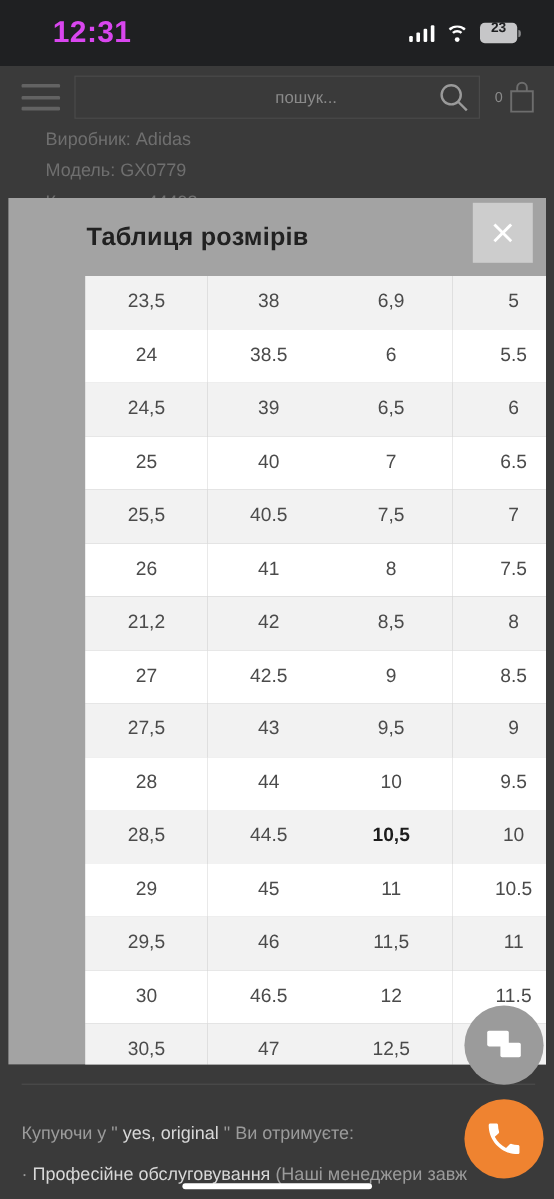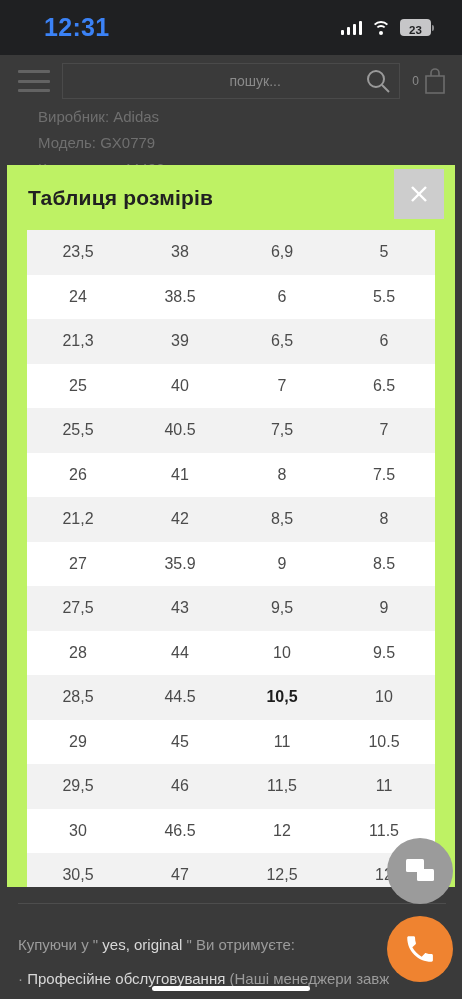--- a/index.html
+++ b/index.html
@@ -10,37 +10,37 @@
     overflow: hidden;
   }
   #app { position: relative; width: 462px; height: 999px; overflow: hidden; background: #3a3a3a; }
 
   
   .statusbar {
     position: absolute; top: 0; left: 0; width: 462px; height: 55px;
     background: #1f2022; display: flex; align-items: center;
     justify-content: space-between; padding: 0 28px 0 44px;
   }
-  .clock { color: #3b82f6; font-size: 25px; font-weight: 600; letter-spacing: .3px; }
+  .clock { color: #d946ef; font-size: 25px; font-weight: 600; letter-spacing: .3px; }
   .status-right { display: flex; align-items: center; gap: 9px; }
   .bars { display: flex; align-items: flex-end; gap: 2.5px; height: 15px; }
   .bars i { display: block; width: 3.5px; background: #fff; border-radius: 1px; }
   .bars i:nth-child(1){height:5px}.bars i:nth-child(2){height:8px}
   .bars i:nth-child(3){height:11px}.bars i:nth-child(4){height:14px}
   .wifi { position: relative; width: 20px; height: 15px; }
   .wifi span { position: absolute; left: 50%; transform: translateX(-50%);
     border: 2.2px solid #fff; border-bottom-color: transparent;
     border-left-color: transparent; border-right-color: transparent; border-radius: 50%; }
   .wifi span:nth-child(1){ width:20px; height:20px; top:1px; }
   .wifi span:nth-child(2){ width:12px; height:12px; top:5px; }
   .wifi .dot { position:absolute; bottom:0; left:50%; transform:translateX(-50%);
     width:4px; height:4px; background:#fff; border-radius:50%; border:none; }
   .battery { position: relative; display: flex; align-items: center; }
   .batt-body { width: 31px; height: 17px; border-radius: 4px; background: #c6c6c8;
-    display: flex; align-items: flex-end; justify-content: center; }
+    display: flex; align-items: flex-start; justify-content: center; }
   .batt-body b { font-size: 11.5px; color: #1f2022; font-weight: 700; line-height: 1; }
   .batt-cap { width: 2px; height: 6px; background: #8c8c8e; border-radius: 0 2px 2px 0; margin-left: 1px; }
 
   
   .site-header {
     position: absolute; top: 55px; left: 0; width: 462px; height: 52px;
     display: flex; align-items: center; padding: 0 14px 0 18px; gap: 12px;
   }
   .hamburger { width: 32px; height: 22px; display: flex; flex-direction: column;
     justify-content: space-between; flex: 0 0 auto; }
@@ -56,21 +56,21 @@
   .bag { width: 26px; height: 28px; }
   .bag path { stroke: #6d6d6d; fill: none; stroke-width: 1.6; }
 
   
   .product-info { position: absolute; top: 104px; left: 18px; width: 430px; margin-left: 20px; }
   .product-info div { color: #6f6f6f; font-size: 15px; line-height: 26px; }
 
   
   .modal {
     position: absolute; left: 7px; top: 165px; width: 448px; height: 722px;
-    background: #bef264; overflow: hidden;
+    background: #a3a3a3; overflow: hidden; padding-left: 44px;
   }
   .modal-head { height: 65px; position: relative; display: flex; align-items: center; }
   .modal-title { font-size: 21px; font-weight: 700; color: #212121;
     margin-left: 21px; letter-spacing: .2px; }
   .modal-close { position: absolute; right: 11px; top: 4px; width: 50px; height: 50px;
     background: #cdcdcd; border: none; display: flex; align-items: center;
     justify-content: center; cursor: pointer; }
   .modal-close svg { width: 20px; height: 20px; }
   .modal-close line { stroke: #ffffff; stroke-width: 2.4; }
 
@@ -175,21 +175,21 @@
               <td>6,9</td>
               <td>5</td>
             </tr>
             <tr class="even">
               <td>24</td>
               <td>38.5</td>
               <td>6</td>
               <td>5.5</td>
             </tr>
             <tr class="odd">
-              <td>21,3</td>
+              <td>24,5</td>
               <td>39</td>
               <td>6,5</td>
               <td>6</td>
             </tr>
             <tr class="even">
               <td>25</td>
               <td>40</td>
               <td>7</td>
               <td>6.5</td>
             </tr>
@@ -206,21 +206,21 @@
               <td>7.5</td>
             </tr>
             <tr class="odd">
               <td>21,2</td>
               <td>42</td>
               <td>8,5</td>
               <td>8</td>
             </tr>
             <tr class="even">
               <td>27</td>
-              <td>35.9</td>
+              <td>42.5</td>
               <td>9</td>
               <td>8.5</td>
             </tr>
             <tr class="odd">
               <td>27,5</td>
               <td>43</td>
               <td>9,5</td>
               <td>9</td>
             </tr>
             <tr class="even">

